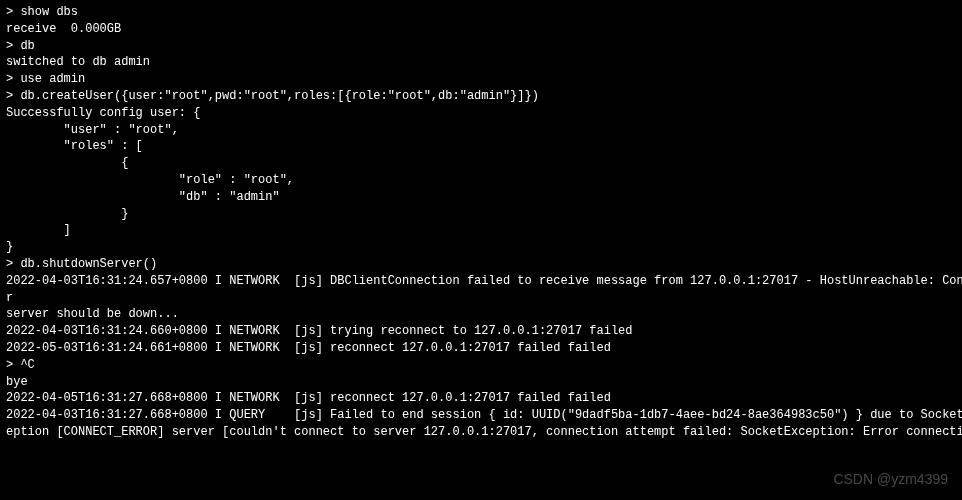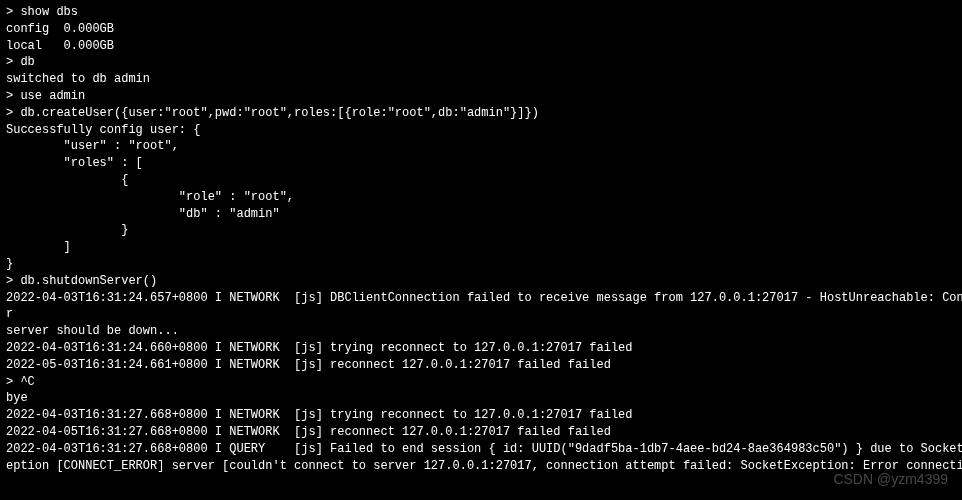--- a/index.html
+++ b/index.html
@@ -30,22 +30,21 @@
       font-size: 14px;
       font-family: Arial, sans-serif;
       margin-left: 9px;
     }
   </style>
 </head>
 <body>
 
 <div>
 <div class="line">&gt; show dbs</div>
-<div class="line">config  0.000GB</div>
-<div class="line">local   0.000GB</div>
+<div class="line">receive  0.000GB</div>
 <div class="line">&gt; db</div>
 <div class="line">switched to db admin</div>
 <div class="line">&gt; use admin</div>
 <div class="line">&gt; db.createUser({user:"root",pwd:"root",roles:[{role:"root",db:"admin"}]})</div>
 <div class="line">Successfully config user: {</div>
 <div class="line">        "user" : "root",</div>
 <div class="line">        "roles" : [</div>
 <div class="line">                {</div>
 <div class="line">                        "role" : "root",</div>
 <div class="line">                        "db" : "admin"</div>
@@ -53,20 +52,19 @@
 <div class="line">        ]</div>
 <div class="line">}</div>
 <div class="line">&gt; db.shutdownServer()</div>
 <div class="line">2022-04-03T16:31:24.657+0800 I NETWORK  [js] DBClientConnection failed to receive message from 127.0.0.1:27017 - HostUnreachable: Connection closed by pee</div>
 <div class="line">r</div>
 <div class="line">server should be down...</div>
 <div class="line">2022-04-03T16:31:24.660+0800 I NETWORK  [js] trying reconnect to 127.0.0.1:27017 failed</div>
 <div class="line">2022-05-03T16:31:24.661+0800 I NETWORK  [js] reconnect 127.0.0.1:27017 failed failed</div>
 <div class="line">&gt; ^C</div>
 <div class="line">bye</div>
-<div class="line">2022-04-03T16:31:27.668+0800 I NETWORK  [js] trying reconnect to 127.0.0.1:27017 failed</div>
 <div class="line">2022-04-05T16:31:27.668+0800 I NETWORK  [js] reconnect 127.0.0.1:27017 failed failed</div>
 <div class="line">2022-04-03T16:31:27.668+0800 I QUERY    [js] Failed to end session { id: UUID("9dadf5ba-1db7-4aee-bd24-8ae364983c50") } due to SocketException: socket exc</div>
 <div class="line">eption [CONNECT_ERROR] server [couldn't connect to server 127.0.0.1:27017, connection attempt failed: SocketException: Error connecting to 127.0.0.1:27017</div>
 
 </div>
 
 <div class="watermark">CSDN @yzm4399</div>
 
 </body></html>

